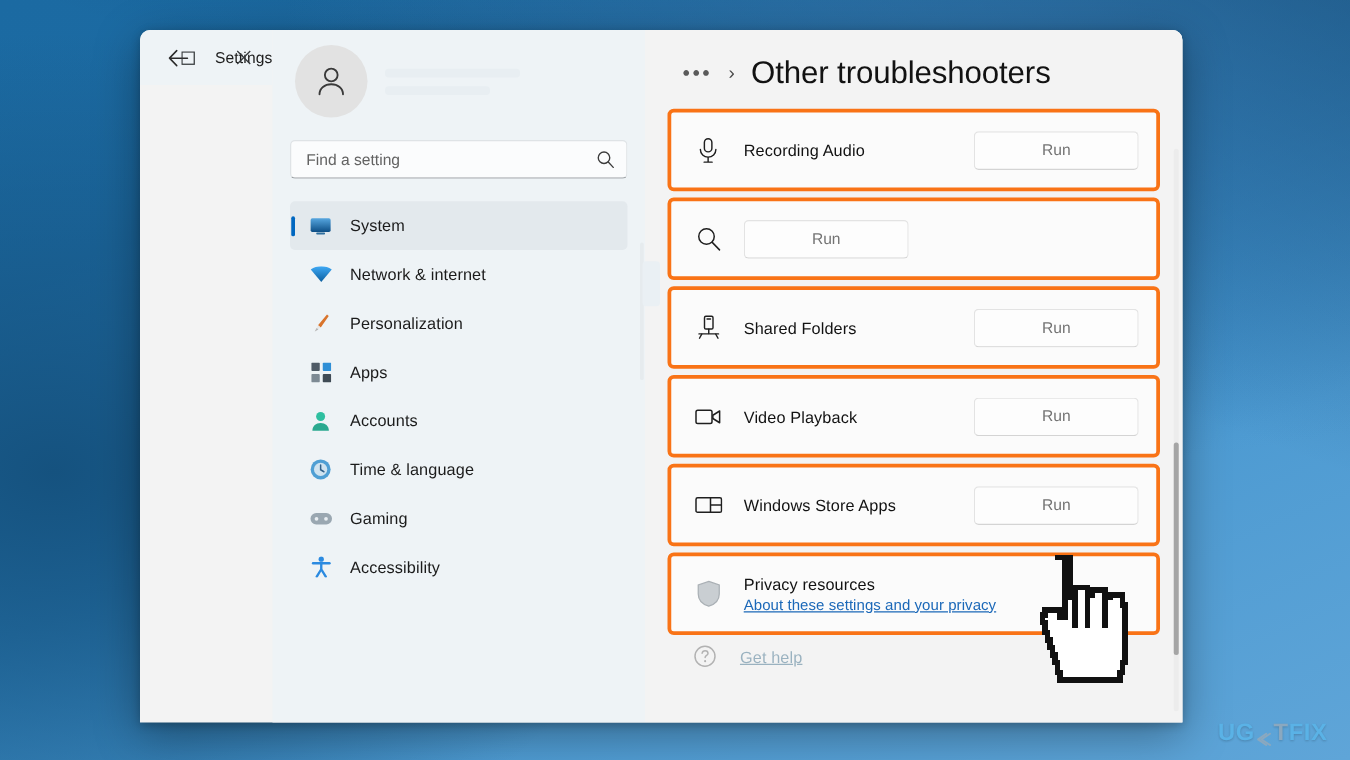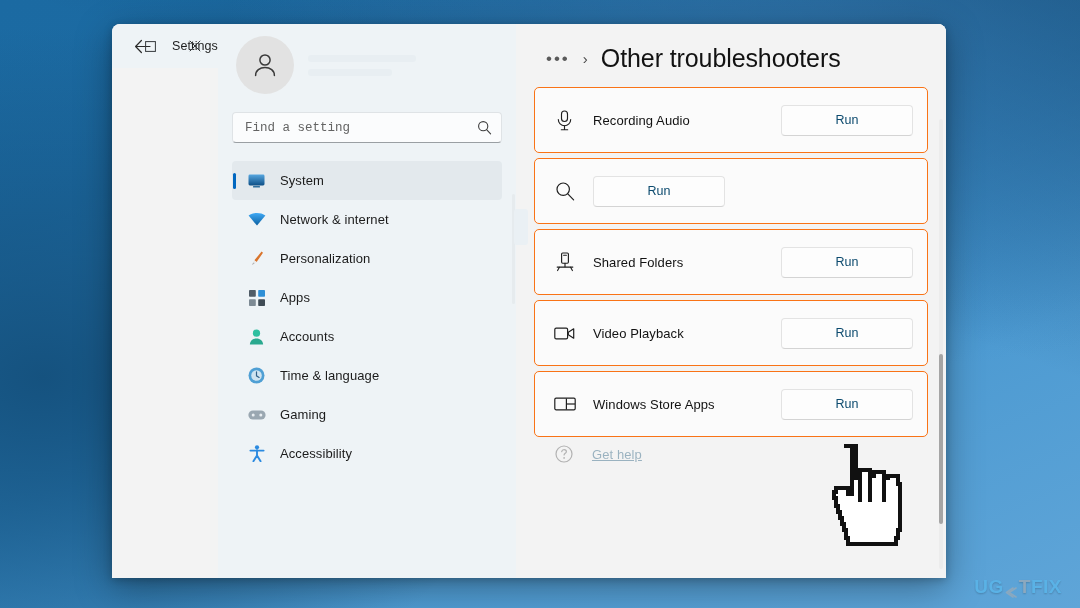--- a/index.html
+++ b/index.html
@@ -152,21 +152,21 @@
     display: flex;
     align-items: center;
     padding: 0 9px 0 12px;
     margin-bottom: 18px;
   }
   #search-input {
     flex: 1 1 auto;
     border: none;
     outline: none;
     background: transparent;
-    font-family: Liberation Mono, monospace;
+    font-family: Liberation Sans, sans-serif;
     font-size: 12.5px;
     color: #4c4c4c;
   }
   #search-input::placeholder { color: #636363; }
   #search-icon { color: #3c3c3c; display: flex; }
 
   #nav-list { display: flex; flex-direction: column; }
   .nav-item {
     height: 39px;
     display: flex;
@@ -226,21 +226,21 @@
     font-size: 25px;
     color: #121212;
     font-weight: normal;
     letter-spacing: -.1px;
   }
 
   #cards { display: flex; flex-direction: column; gap: 5px; }
 
   .card {
     background: #fbfbfb;
-    border: 1px solid #f97316;
+    border: 3px solid #f97316;
     border-radius: 5px;
     height: 66px;
     display: flex;
     align-items: center;
     padding: 0 14px 0 18px;
   }
   .card-icon {
     width: 24px; height: 24px;
     flex: 0 0 24px;
     display: flex; align-items: center; justify-content: center;
@@ -253,21 +253,21 @@
   .card-link { font-size: 12px; color: #1b68b8; letter-spacing: .05px; }
   .run-button {
     width: 132px;
     height: 31px;
     flex: 0 0 132px;
     background: #fdfdfd;
     border: 1px solid #e3e3e3;
     border-bottom-color: #d4d4d4;
     border-radius: 4px;
     font-size: 12.5px;
-    color: #0c4a6e;
+    color: #737373;
     display: flex; align-items: center; justify-content: center;
     font-family: "Liberation Sans", sans-serif;
   }
 
   
   #partial-row {
     display: flex;
     align-items: center;
     gap: 16px;
     padding-left: 18px;
@@ -560,20 +560,31 @@
                 <path d="M12.4 2.4v11.2" stroke="#1f1f1f" stroke-width="1.2"></path>
                 <path d="M12.6 8h8.4" stroke="#1f1f1f" stroke-width="1.2"></path>
               </svg>
             </span>
             <div class="card-text">
               <span class="card-title">Windows Store Apps</span>
             </div>
             <button class="run-button">Run</button>
           </div>
 
+          <div class="card">
+            <span class="card-icon">
+              <svg width="20" height="22" viewBox="0 0 20 22" fill="none">
+                <path d="M10 1.1L18.4 4v7.1c0 4.9-3.6 8.3-8.4 9.8-4.8-1.5-8.4-4.9-8.4-9.8V4L10 1.1z" fill="#c9ced2" stroke="#aab0b5" stroke-width="1"></path>
+              </svg>
+            </span>
+            <div class="card-text">
+              <span class="card-title">Privacy resources</span>
+              <a class="card-link" href="#">About these settings and your privacy</a>
+            </div>
+          </div>
 
         </div>
 
         <div id="partial-row">
           <span class="card-icon">
             <svg width="18" height="18" viewBox="0 0 18 18" fill="none">
               <circle cx="9" cy="9" r="8" stroke="#4a4a4a" stroke-width="1.2"></circle>
               <path d="M6.7 6.6c.2-1.2 1.2-2 2.4-2 1.3 0 2.3.9 2.3 2.1 0 1.6-2.3 1.7-2.3 3.3" stroke="#4a4a4a" stroke-width="1.2" stroke-linecap="round" fill="none"></path>
               <circle cx="9.1" cy="12.9" r=".85" fill="#4a4a4a"></circle>
             </svg>

